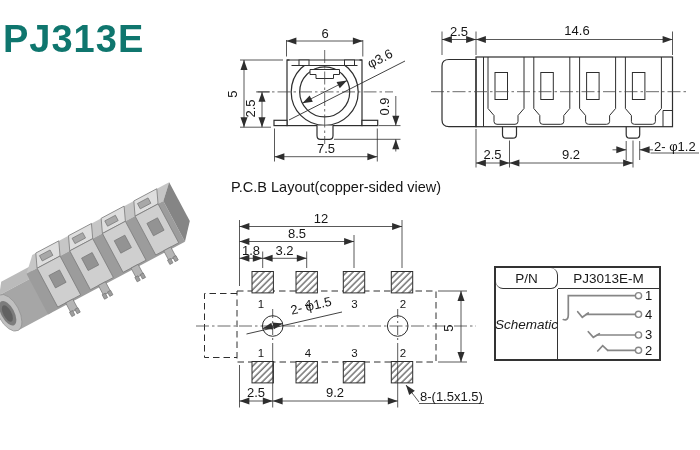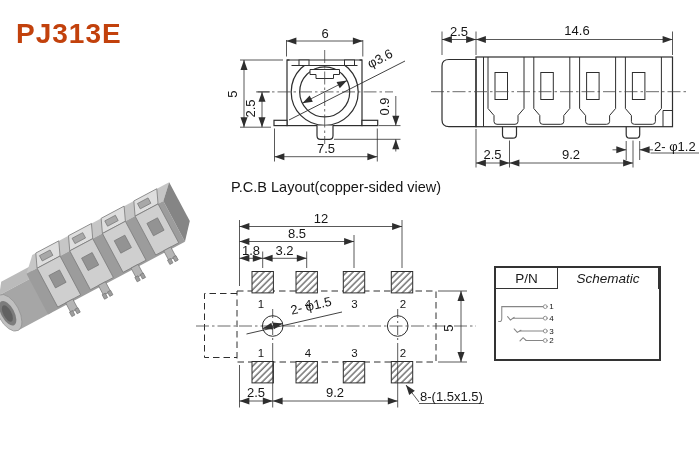--- a/index.html
+++ b/index.html
@@ -1,29 +1,29 @@
 <!DOCTYPE html>
 <html><head>
 <meta charset="utf-8">
 <style>
   html,body{margin:0;padding:0;background:#fff;}
   .page{position:relative;width:700px;height:450px;background:#fff;overflow:hidden;
         font-family:"Liberation Sans",sans-serif;}
-  .title{position:absolute;left:16px;top:18px;font-size:28px;font-weight:bold;
-         color:#c2410c;letter-spacing:1px;margin:0;}
+  .title{position:absolute;left:3px;top:18px;font-size:38px;font-weight:bold;
+         color:#0f766e;letter-spacing:1px;margin:0;}
   svg.main{position:absolute;left:0;top:0;}
   svg text{fill:#161616;font-family:"Liberation Sans",sans-serif;font-size:13px;}
   svg text.sm{font-size:11.5px;}
   svg text.hd{font-size:14.5px;}
   .pn-table{position:absolute;left:494px;top:266px;width:167px;height:95px;
             border:2px solid #333;box-sizing:border-box;background:#fff;
             display:grid;grid-template-columns:62px 1fr;grid-template-rows:21px 1fr;}
   .pn-table .cell{display:flex;align-items:center;justify-content:center;
             font-size:13.5px;color:#1a1a1a;box-sizing:border-box;}
-  .pn-table .c-pn{border-right:1px solid #333;border-bottom:1px solid #333;}
+  .pn-table .c-pn{border-right:1px solid #333;border-bottom:1px solid #333;border-radius:7px;}
   .pn-table .c-val{border-bottom:1px solid #333;}
   .pn-table .c-sch{border-right:1px solid #333;font-style:italic;}
   .pn-table .c-draw{padding:0;}
   .pn-table svg{display:block;}
 </style>
 </head>
 <body>
 
 <div class="page">
 
@@ -259,20 +259,21 @@
           <rect x="132" y="28" width="8" height="11" fill="#b5b5b5"></rect>
           <rect x="131" y="38" width="3.5" height="5" fill="#9e9e9e"></rect>
           <rect x="137" y="38" width="3.5" height="5" fill="#9e9e9e"></rect>
         </g>
       </g>
     </g>
   </svg>
 
   <div class="pn-table">
     <div class="cell c-pn">P/N</div>
+    <div class="cell c-val">PJ3013E-M</div>
     <div class="cell c-sch">Schematic</div>
     <div class="cell c-draw">
       <svg width="100" height="69" viewBox="0 0 100 69">
         <g stroke="#868686" stroke-width="1.7" fill="none" stroke-linecap="round">
           <path d="M76.3,5.7 H9.3 V25 Q9.3,31 4.3,29.5"></path>
           <polyline points="18.7,21.7 23.3,27.3 29.3,23"></polyline>
           <line x1="27.3" y1="24.3" x2="76.3" y2="24.3"></line>
           <polyline points="29.3,41.7 34.3,47.3 40.3,43.7"></polyline>
           <line x1="38.3" y1="45" x2="76.3" y2="45"></line>
           <polyline points="38.7,61 43.7,55.7 48.7,60.3"></polyline>

